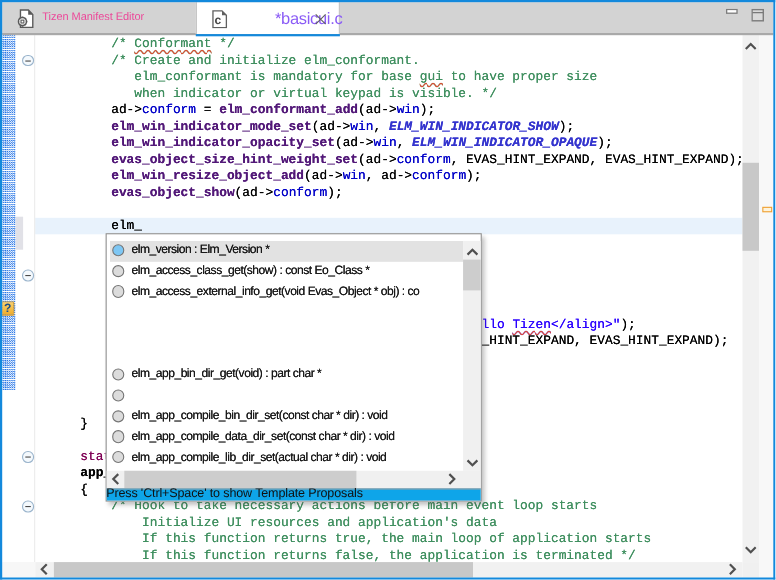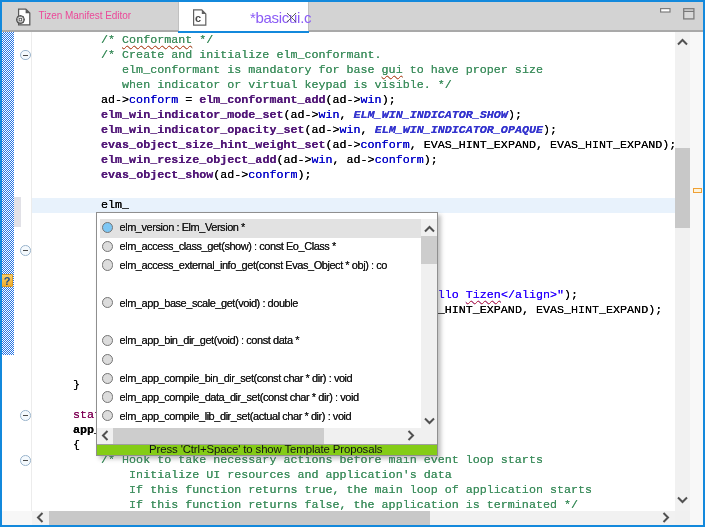--- a/index.html
+++ b/index.html
@@ -68,22 +68,22 @@
 #plist{position:absolute;left:3.5px;top:6px;width:321px;height:208px;overflow:hidden;}
 .prow{position:absolute;left:0;width:321px;height:18.85px;font-size:11px;letter-spacing:-0.45px;color:#1a1a1a;text-shadow:0 0 0.5px;}
 .prow .txt{position:absolute;left:19.5px;top:2.2px;white-space:nowrap;}
 .prow .ic{position:absolute;left:1.8px;top:2.6px;width:11.2px;height:11.2px;border-radius:50%;border:1.2px solid #757575;background:#dcdcdc;}
 .prow.sel{background:#e2e2e2;}
 .prow.sel .ic{background:#7ec7f4;}
 #pvsb{position:absolute;right:0;top:6px;width:16px;height:208.5px;background:#f0f0f0;}
 #pvthumb{position:absolute;right:0;top:22.8px;width:16px;height:28px;background:#cdcdcd;}
 #phsb{position:absolute;left:0;top:214.5px;width:340px;height:16.2px;background:#f0f0f0;}
 #phthumb{position:absolute;left:16px;top:214.5px;width:211px;height:16.2px;background:#cdcdcd;}
-#pfoot{position:absolute;left:0;top:230.7px;width:340px;height:11px;background:#84cc16;border-top:1px solid #9f9f9f;
-  font-size:11.4px;letter-spacing:-0.12px;color:#111;text-align:center;padding-right:1.5px;line-height:9.5px;}
+#pfoot{position:absolute;left:0;top:230.7px;width:340px;height:11px;background:#0ea5e9;border-top:1px solid #9f9f9f;
+  font-size:11.4px;letter-spacing:-0.12px;color:#111;text-align:left;padding-right:1.5px;line-height:9.5px;}
 </style>
 </head>
 <body>
 <div class="abs" id="b-top"></div>
 <div class="abs" id="b-left"></div>
 <div class="abs" id="b-right"></div>
 <div class="abs" id="b-bot"></div>
 
 <div class="abs" id="tabbar"></div>
 <div class="abs" id="tabline"></div>
@@ -196,29 +196,25 @@
     <div class="prow sel" style="top:0px">
         <span class="ic"></span>
         <span class="txt">elm_version : Elm_Version *</span>
       </div>
     <div class="prow" style="top:18.85px">
         <span class="ic"></span>
         <span class="txt">elm_access_class_get(show) : const Eo_Class *</span>
       </div>
     <div class="prow" style="top:37.7px">
         <span class="ic"></span>
-        <span class="txt">elm_access_external_info_get(const Evas_Object * obj) : co</span>
-      </div>
-    <div class="prow" style="top:75.4px">
-        <span class="ic"></span>
-        <span class="txt">elm_app_base_scale_get(void) : double</span>
+        <span class="txt">elm_access_external_info_get(void Evas_Object * obj) : co</span>
       </div>
     <div class="prow" style="top:113.1px">
         <span class="ic"></span>
-        <span class="txt">elm_app_bin_dir_get(void) : const data *</span>
+        <span class="txt">elm_app_bin_dir_get(void) : part char *</span>
       </div>
     <div class="prow" style="top:131.95px">
         <span class="ic"></span>
       </div>
     <div class="prow" style="top:150.8px">
         <span class="ic"></span>
         <span class="txt">elm_app_compile_bin_dir_set(const char * dir) : void</span>
       </div>
     <div class="prow" style="top:169.65px">
         <span class="ic"></span>

